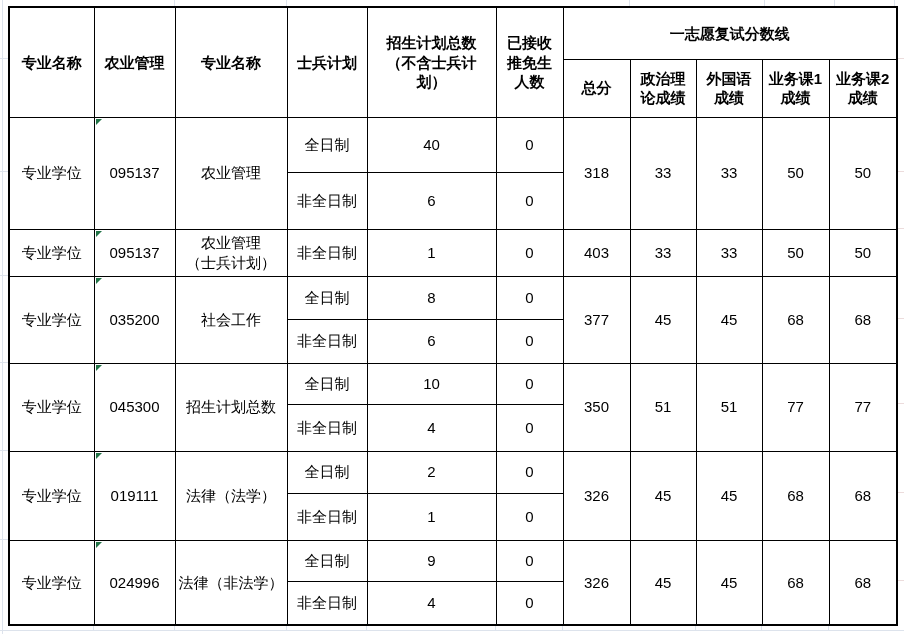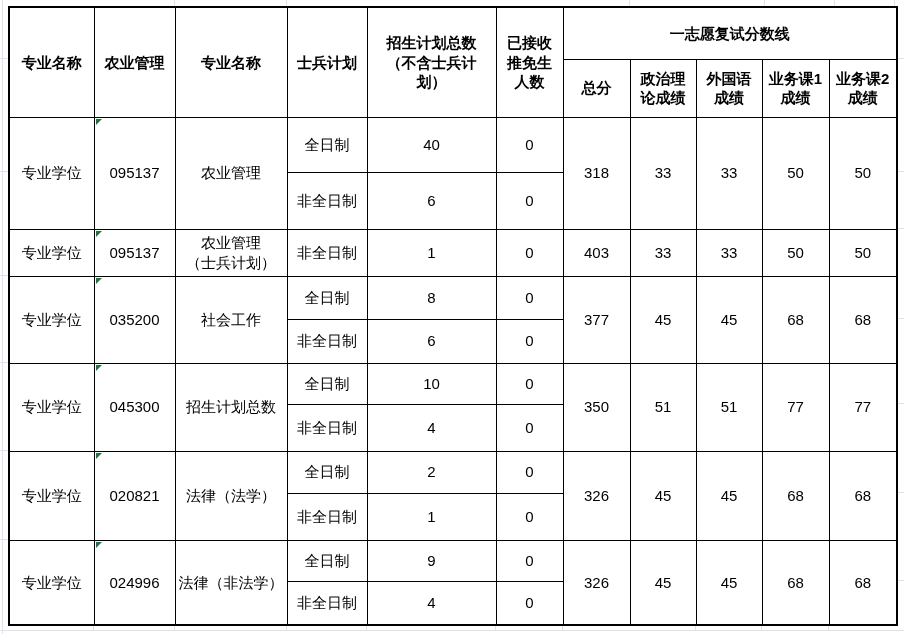--- a/index.html
+++ b/index.html
@@ -161,21 +161,21 @@
         <td rowspan="2">77</td>
       </tr>
       <tr style="height:47px">
         <td>非全日制</td>
         <td>4</td>
         <td>0</td>
       </tr>
 
       <tr style="height:42px">
         <td rowspan="2">专业学位</td>
-        <td rowspan="2" class="code"><span class="tri"></span><span>020821</span></td>
+        <td rowspan="2" class="code"><span class="tri"></span><span>019111</span></td>
         <td rowspan="2">法律（法学）</td>
         <td>全日制</td>
         <td>2</td>
         <td>0</td>
         <td rowspan="2">326</td>
         <td rowspan="2">45</td>
         <td rowspan="2">45</td>
         <td rowspan="2">68</td>
         <td rowspan="2">68</td>
       </tr>

